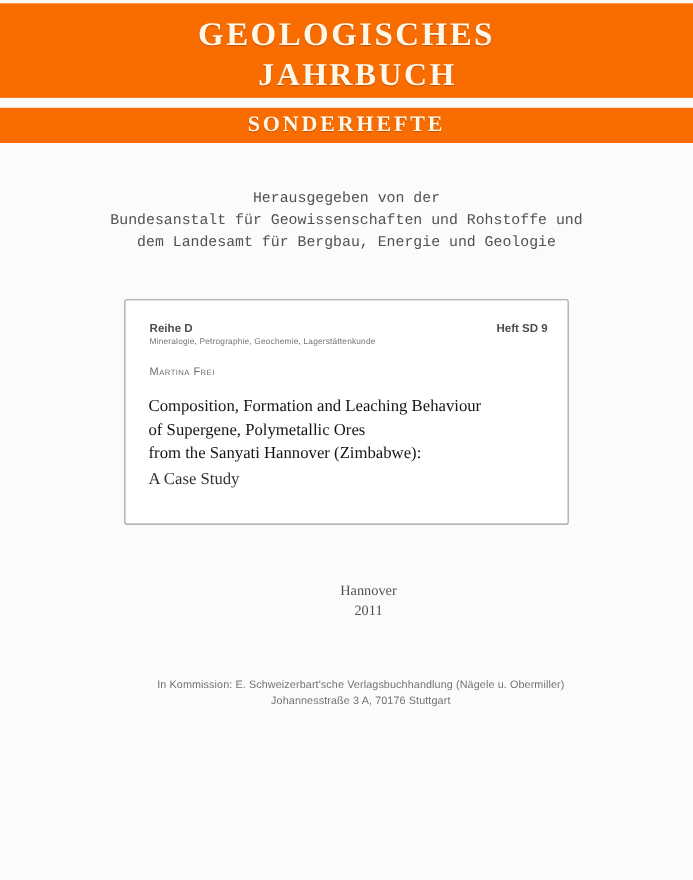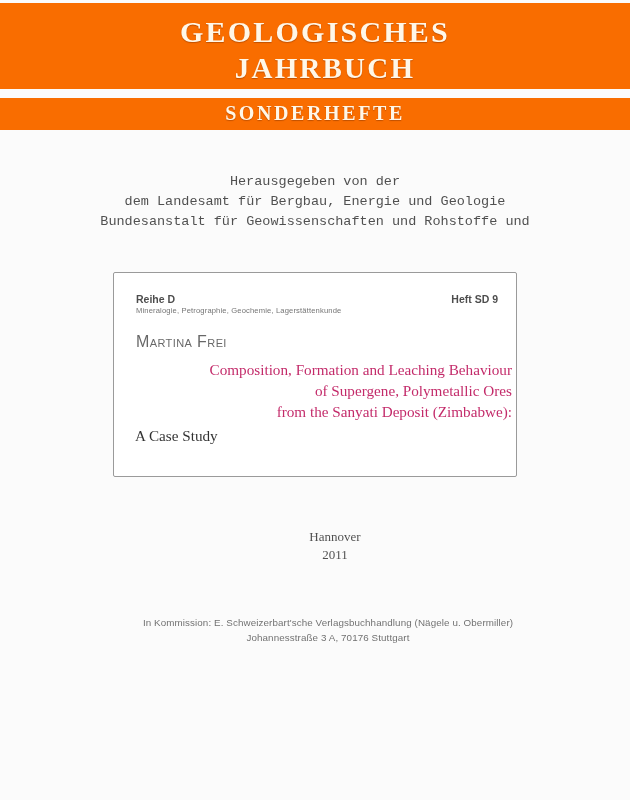--- a/index.html
+++ b/index.html
@@ -114,37 +114,36 @@
     letter-spacing: 0.15px;
     color: #3a3a3a;
     opacity: 0.72;
     white-space: nowrap;
   }
   .author {
     position: absolute;
     left: 22px;
     top: 60px;
     font-family: "Liberation Sans", sans-serif;
-    font-size: 16px;
+    font-size: 10px;
     font-variant: small-caps;
     letter-spacing: 0.4px;
     color: #3d3d3d;
     opacity: 0.78;
   }
   .main-title {
     position: absolute;
     left: 21px;
     right: 4px;
     top: 86px;
     font-family: "Liberation Serif", serif;
     font-size: 15.2px;
     line-height: 21px;
-    color: #be185d;
+    color: #000000;
     opacity: 0.92;
-    text-align: right;
   }
   .main-title div { white-space: nowrap; }
   .case-study {
     position: absolute;
     left: 21px;
     top: 152px;
     font-family: "Liberation Serif", serif;
     font-size: 15.2px;
     line-height: 21px;
     color: #1f1f1f;
@@ -188,35 +187,35 @@
 
   <div class="band band-main"></div>
   <div class="band band-sub"></div>
 
   <div class="masthead-text line-geologisches">GEOLOGISCHES</div>
   <div class="masthead-text line-jahrbuch">JAHRBUCH</div>
   <div class="masthead-text line-sonderhefte">SONDERHEFTE</div>
 
   <div class="publisher">
     <div>Herausgegeben von der</div>
+    <div>Bundesanstalt für Geowissenschaften und Rohstoffe und</div>
     <div>dem Landesamt für Bergbau, Energie und Geologie</div>
-    <div>Bundesanstalt für Geowissenschaften und Rohstoffe und</div>
   </div>
 
   <div class="title-box">
     <div class="series-row">
       <span>Reihe D</span>
       <span>Heft SD 9</span>
     </div>
     <div class="series-sub">Mineralogie, Petrographie, Geochemie, Lagerstättenkunde</div>
     <div class="author">Martina Frei</div>
     <div class="main-title">
       <div>Composition, Formation and Leaching Behaviour</div>
       <div>of Supergene, Polymetallic Ores</div>
-      <div>from the Sanyati Deposit (Zimbabwe):</div>
+      <div>from the Sanyati Hannover (Zimbabwe):</div>
     </div>
     <div class="case-study">A Case Study</div>
   </div>
 
   <div class="place-year">
     <div>Hannover</div>
     <div>2011</div>
   </div>
 
   <div class="commission">

